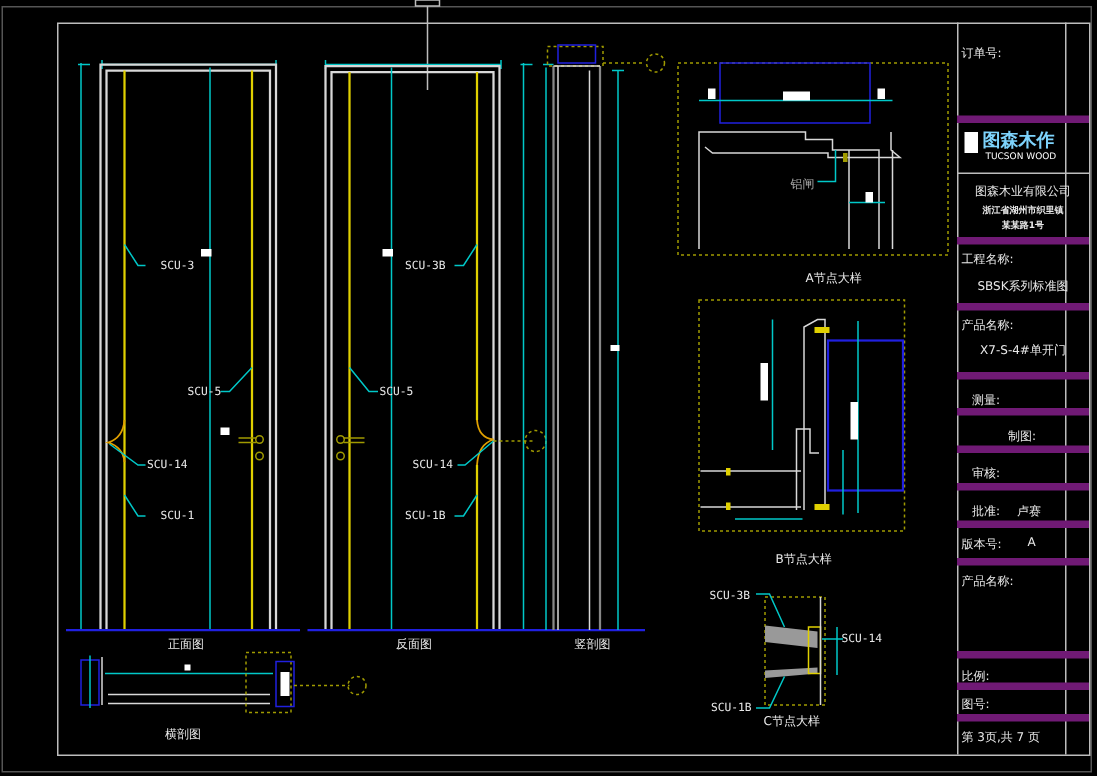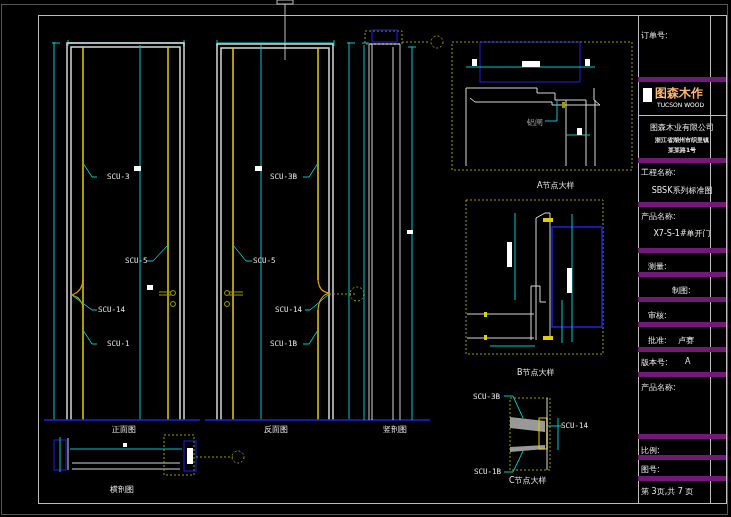--- a/index.html
+++ b/index.html
@@ -181,35 +181,35 @@
 
 <div class="tag" style="left:473px;top:392px;">SCU-3B</div>
 <div class="tag" style="left:474px;top:467px;">SCU-1B</div>
 <div class="tag" style="left:561px;top:421px;">SCU-14</div>
 
 <div class="tb" style="top:16px;height:66px;">
   <span class="lbl" style="top:14px;">订单号:</span>
 </div>
 <div class="logo">
   <div style="position:absolute;left:5px;top:6px;width:9px;height:14px;background:#fff;"></div>
-  <div style="position:absolute;left:17px;top:3px;font-size:12px;font-weight:bold;color:#fdba74;">图森木作</div>
+  <div style="position:absolute;left:17px;top:3px;font-size:12px;font-weight:bold;color:#7dd3fc;">图森木作</div>
   <div style="position:absolute;left:19px;top:19px;font-size:6px;color:#fff;">TUCSON WOOD</div>
 </div>
 <div class="tb" style="top:116px;height:47px;">
   <span class="val" style="top:6px;">图森木业有限公司</span>
   <span class="val" style="top:20px;font-size:6px;font-weight:bold;">浙江省湖州市织里镇</span>
   <span class="val" style="top:30px;font-size:6px;font-weight:bold;">某某路1号</span>
 </div>
 <div class="tb" style="top:163px;height:44px;">
   <span class="lbl">工程名称:</span>
   <span class="val" style="top:22px;">SBSK系列标准图</span>
 </div>
 <div class="tb" style="top:207px;height:46px;">
   <span class="lbl">产品名称:</span>
-  <span class="val" style="top:21px;">X7-S-1#单开门</span>
+  <span class="val" style="top:21px;">X7-S-4#单开门</span>
 </div>
 <div class="tb" style="top:253px;height:24px;">
   <span class="lbl" style="left:10px;top:8px;">测量:</span>
 </div>
 <div class="tb" style="top:277px;height:25px;">
   <span class="lbl" style="left:10px;top:8px;padding-left:24px;">制图:</span>
 </div>
 <div class="tb" style="top:302px;height:25px;">
   <span class="lbl" style="left:10px;top:8px;">审核:</span>
 </div>

